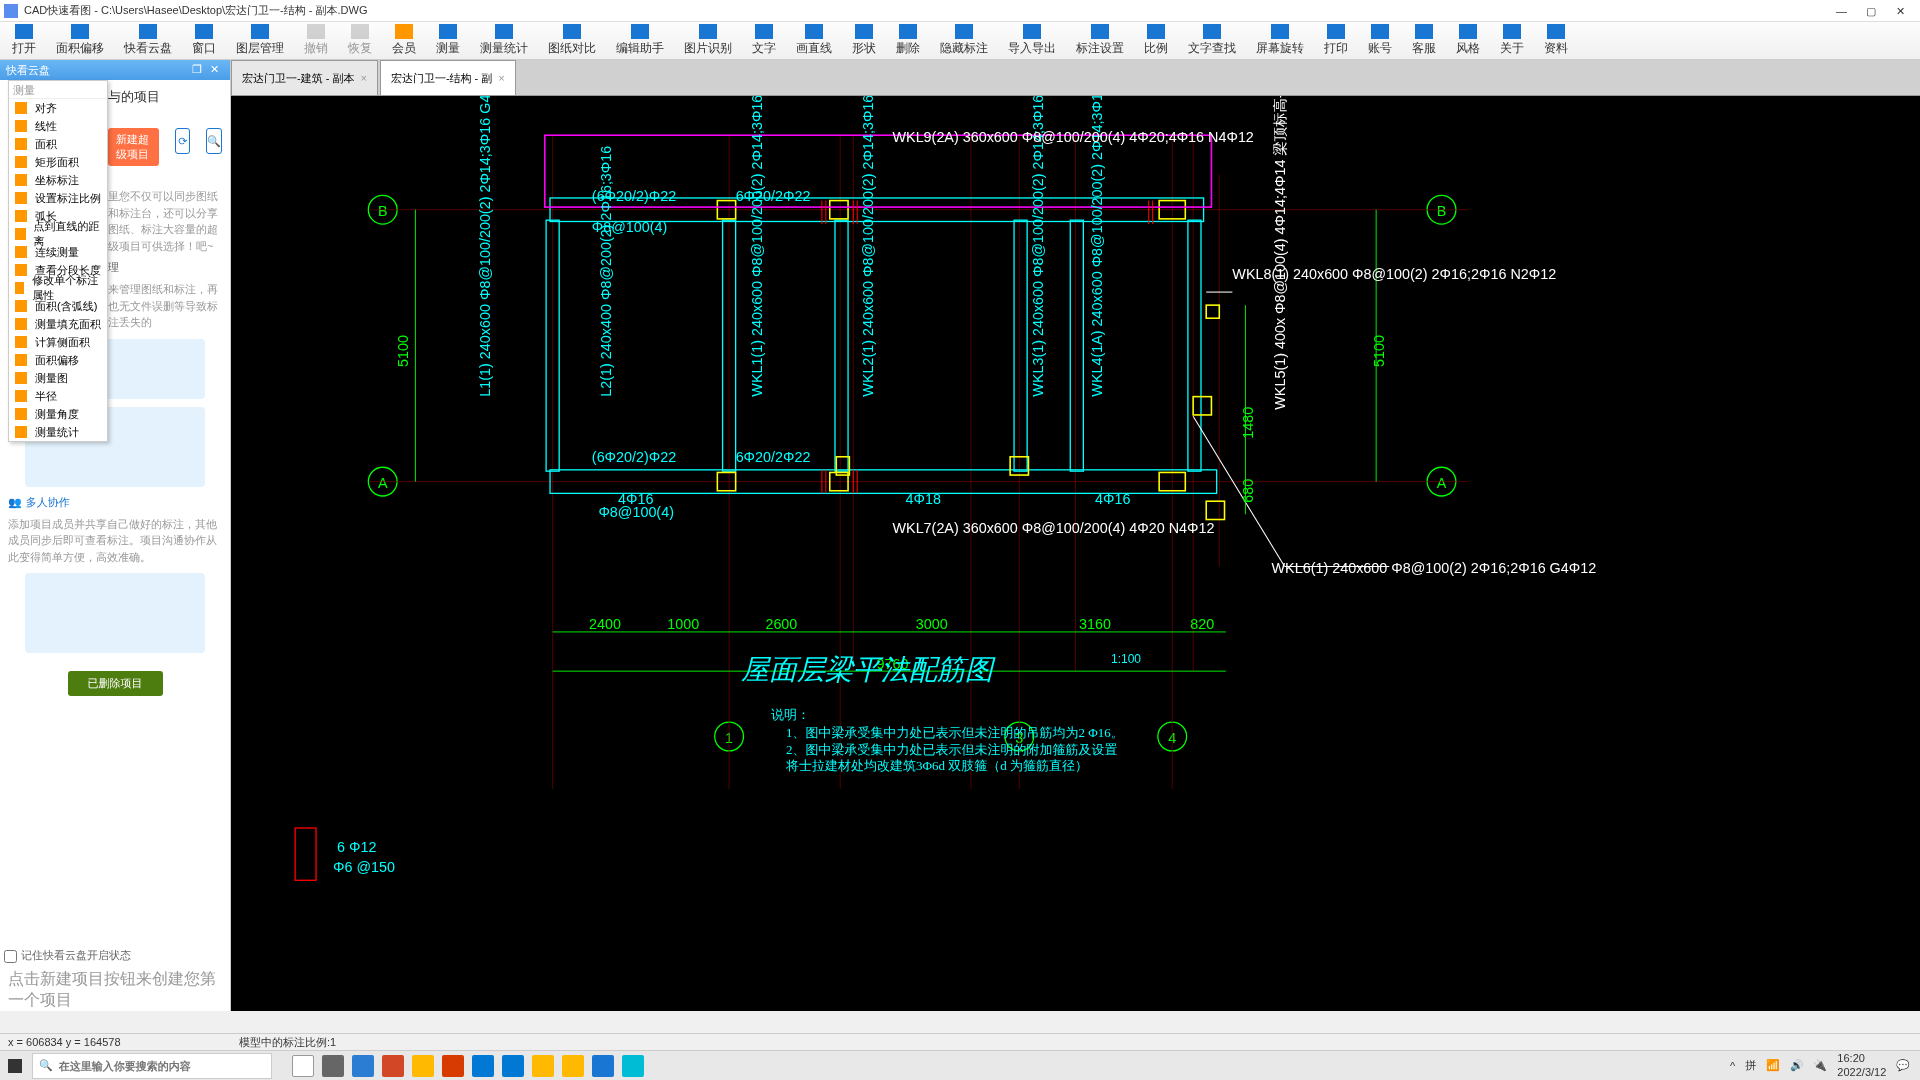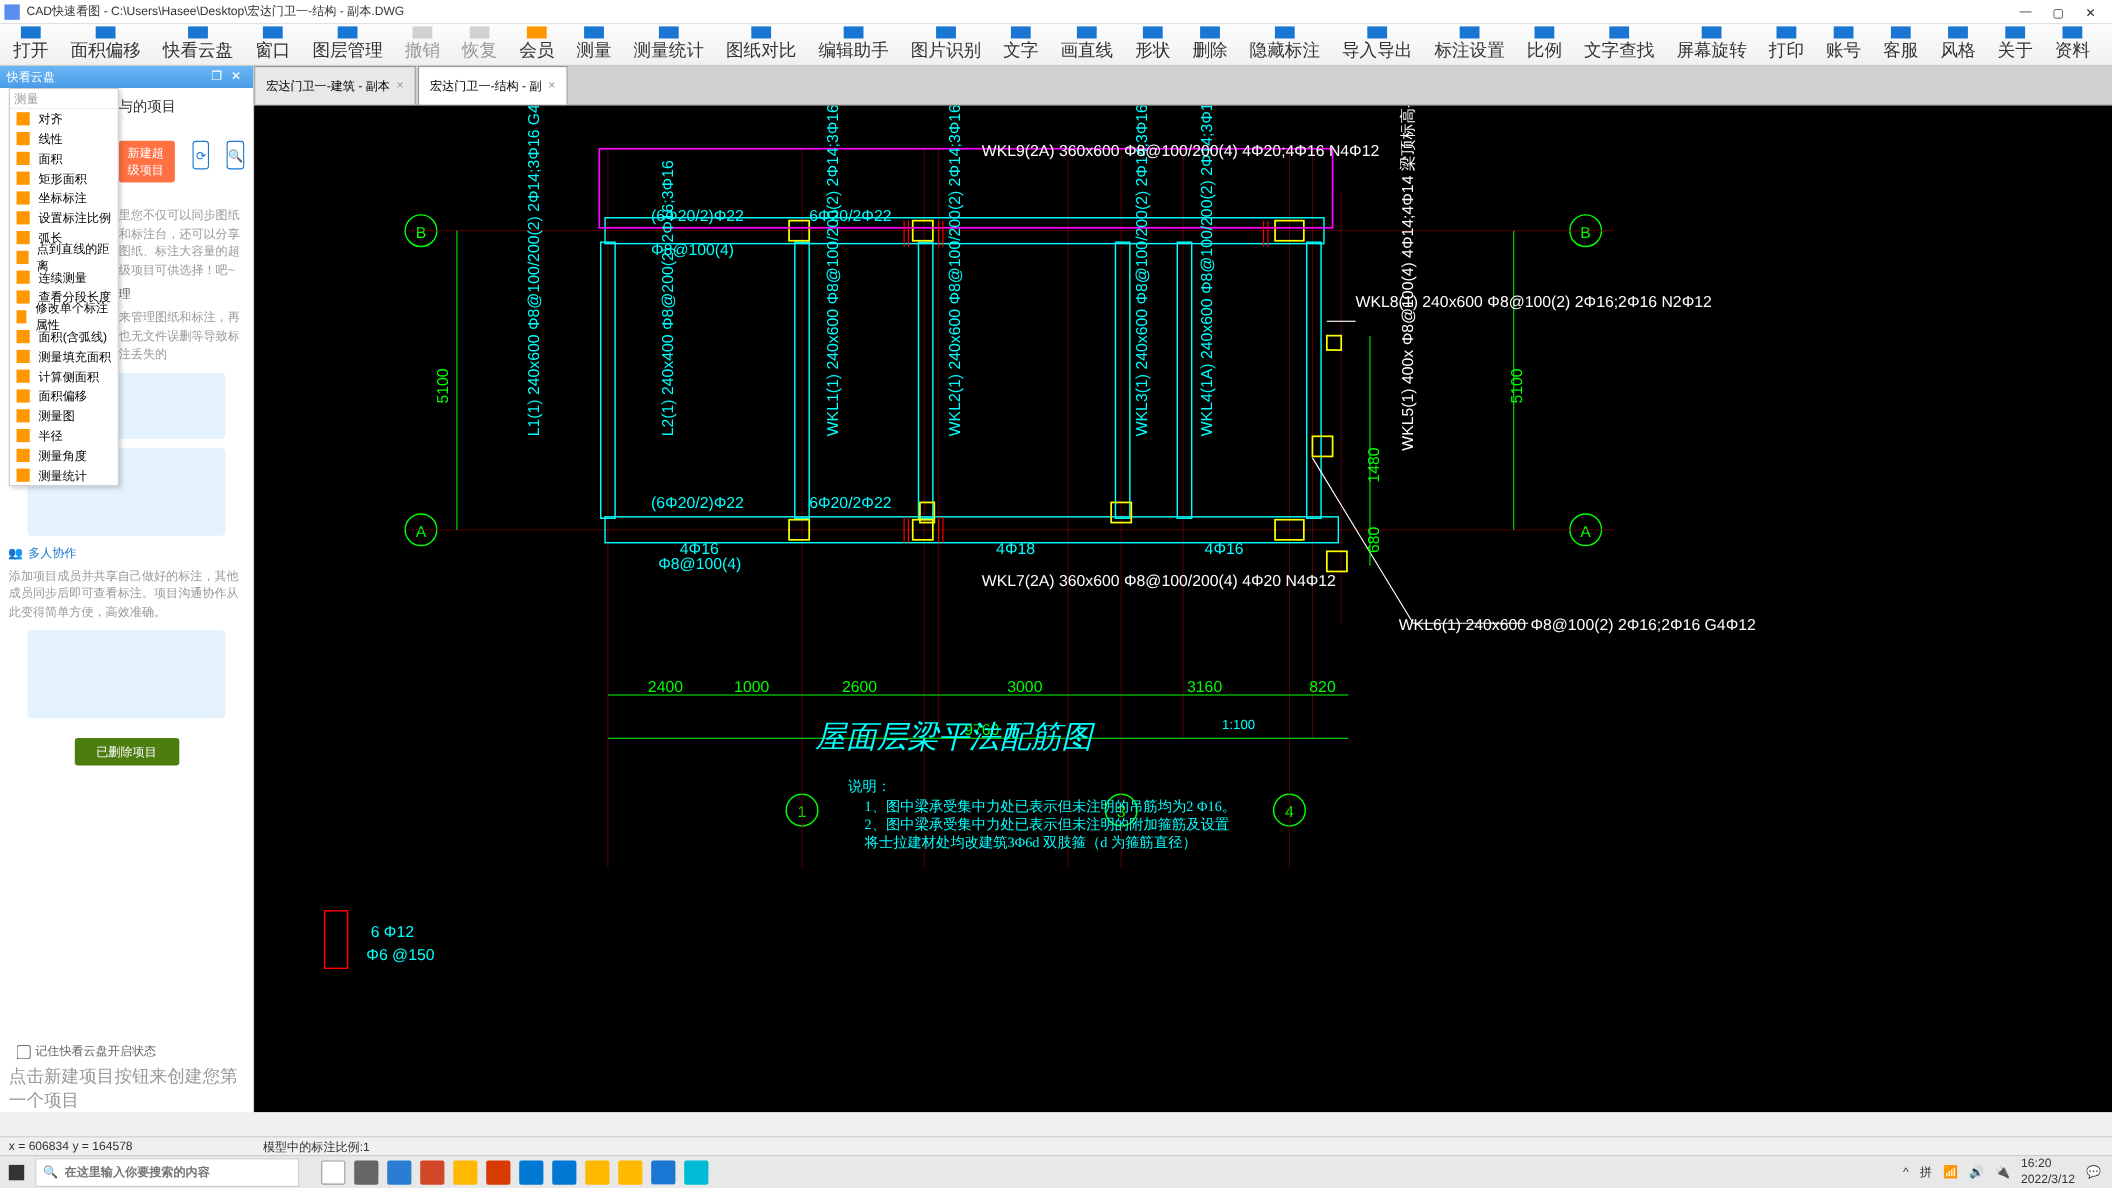--- a/index.html
+++ b/index.html
@@ -5,21 +5,21 @@
 *{margin:0;padding:0;box-sizing:border-box;font-family:"Microsoft YaHei",sans-serif;font-size:11px}
 body{background:#f0f0f0;width:1920px;height:1080px;overflow:hidden;position:relative}
 .titlebar{height:22px;background:#fff;display:flex;align-items:center;padding:0 4px;border-bottom:1px solid #ddd}
 .titlebar-icon{width:14px;height:14px;background:#5b8def;margin-right:6px}
 .titlebar-title{flex:1;color:#333}
 .titlebar-btns{display:flex;gap:18px;padding-right:8px}
 .titlebar-btn{width:12px;height:12px;cursor:pointer;color:#333}
 .toolbar{height:38px;background:linear-gradient(#fdfdfd,#f0f0f0);display:flex;border-bottom:1px solid #ccc;padding:0 2px}
 .tool{display:flex;flex-direction:column;align-items:center;justify-content:center;padding:2px 10px;cursor:pointer;position:relative}
 .tool-icon{width:18px;height:18px;margin-bottom:1px}
-.tool-label{font-size:16px;color:#333;white-space:nowrap}
+.tool-label{font-size:12px;color:#333;white-space:nowrap}
 .tool.disabled .tool-icon{opacity:.35}
 .tool.disabled .tool-label{color:#999}
 .i-blue{background:#1976d2}
 .i-orange{background:#ff9800}
 .i-gray{background:#888}
 .main{display:flex;height:calc(100% - 60px - 22px - 17px - 30px);position:relative}
 .cloud-panel{width:231px;background:#fff;border-right:1px solid #ccc;display:flex;flex-direction:column;position:relative}
 .cloud-head{height:20px;background:linear-gradient(#6ab7f5,#4a9de8);color:#fff;display:flex;align-items:center;padding:0 6px;font-size:11px}
 .cloud-head-title{flex:1}
 .cloud-head-btn{width:14px;height:14px;cursor:pointer;margin-left:4px;color:#fff}
@@ -28,21 +28,21 @@
 .dd-item{height:18px;display:flex;align-items:center;padding:0 6px;cursor:pointer}
 .dd-icon{width:12px;height:12px;margin-right:8px}
 .cloud-body{padding:4px 8px;flex:1;overflow:hidden}
 .proj-row{display:flex;gap:16px;margin:22px 0}
 .proj-btn{background:#ff7043;color:#fff;padding:4px 8px;border-radius:3px;cursor:pointer;font-size:11px}
 .icon-btn{width:26px;height:26px;border:1px solid #1976d2;border-radius:3px;display:flex;align-items:center;justify-content:center;cursor:pointer;color:#1976d2}
 .hint{color:#999;font-size:11px;line-height:1.5;margin:6px 0}
 .img-ph{width:180px;height:60px;background:#e3f2fd;margin:8px auto;border-radius:4px;position:relative}
 .sec-title{color:#1976d2;font-size:13px;margin:8px 0 4px;display:flex;align-items:center;gap:4px}
 .del-btn{background:#4d7c0f;color:#fff;padding:5px 20px;border-radius:3px;cursor:pointer;display:inline-block;margin:10px auto}
-.remember{padding:6px 15px;display:flex;align-items:flex-end;gap:4px;color:#666;font-size:10px}
+.remember{padding:6px 4px;display:flex;align-items:flex-end;gap:4px;color:#666;font-size:10px}
 .remember-hint{color:#999;font-size:16px;padding:0 8px}
 .tabs{display:flex;background:#d0d0d0;border-bottom:1px solid #999;height:36px}
 .tab{padding:2px 10px;background:#e8e8e8;border:1px solid #999;border-bottom:none;margin-right:2px;cursor:pointer;display:flex;align-items:center;gap:6px;font-size:11px}
 .tab.active{background:#fff}
 .tab-close{color:#999;cursor:pointer}
 .canvas{flex:1;background:#000;position:relative;overflow:hidden}
 .cad-svg{width:100%;height:100%}
 .cad-title{position:absolute;left:510px;top:555px;color:#0ff;font-family:"SimSun",serif;font-size:28px;font-style:italic}
 .cad-scale{position:absolute;left:880px;top:556px;color:#0ff;font-size:12px}
 .cad-note{position:absolute;color:#0ff;font-family:"SimSun",serif;font-size:13px}

